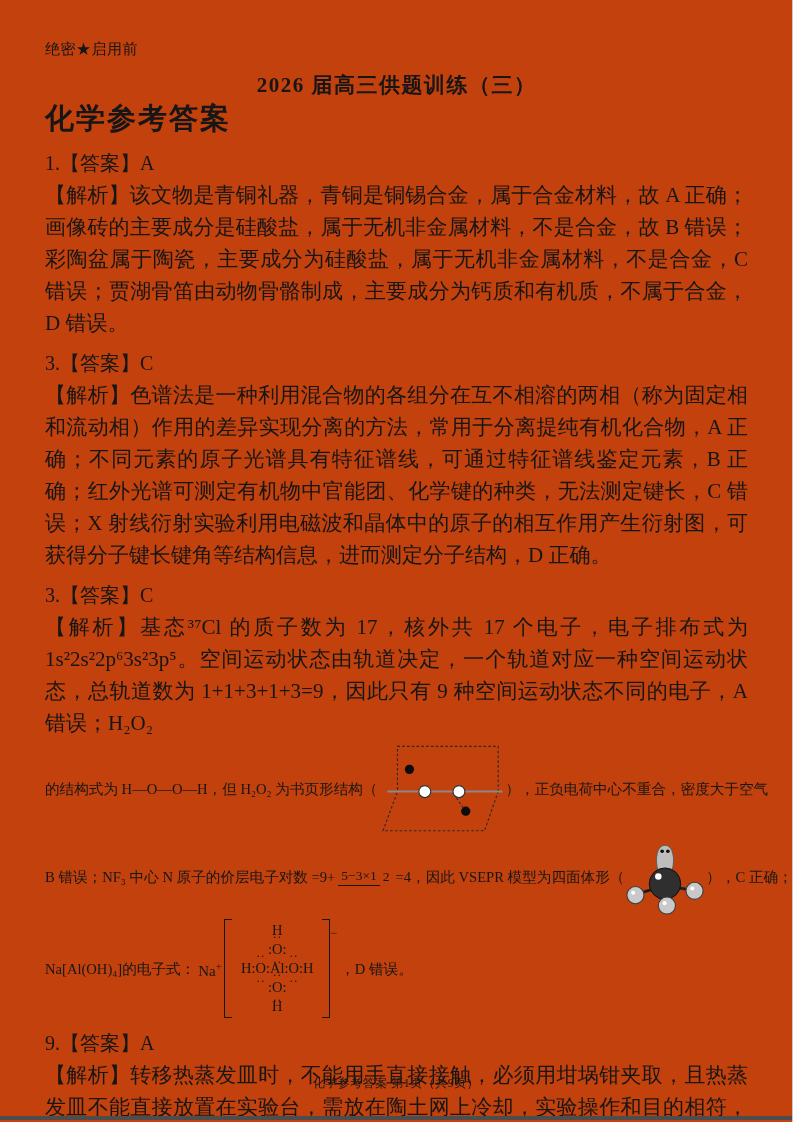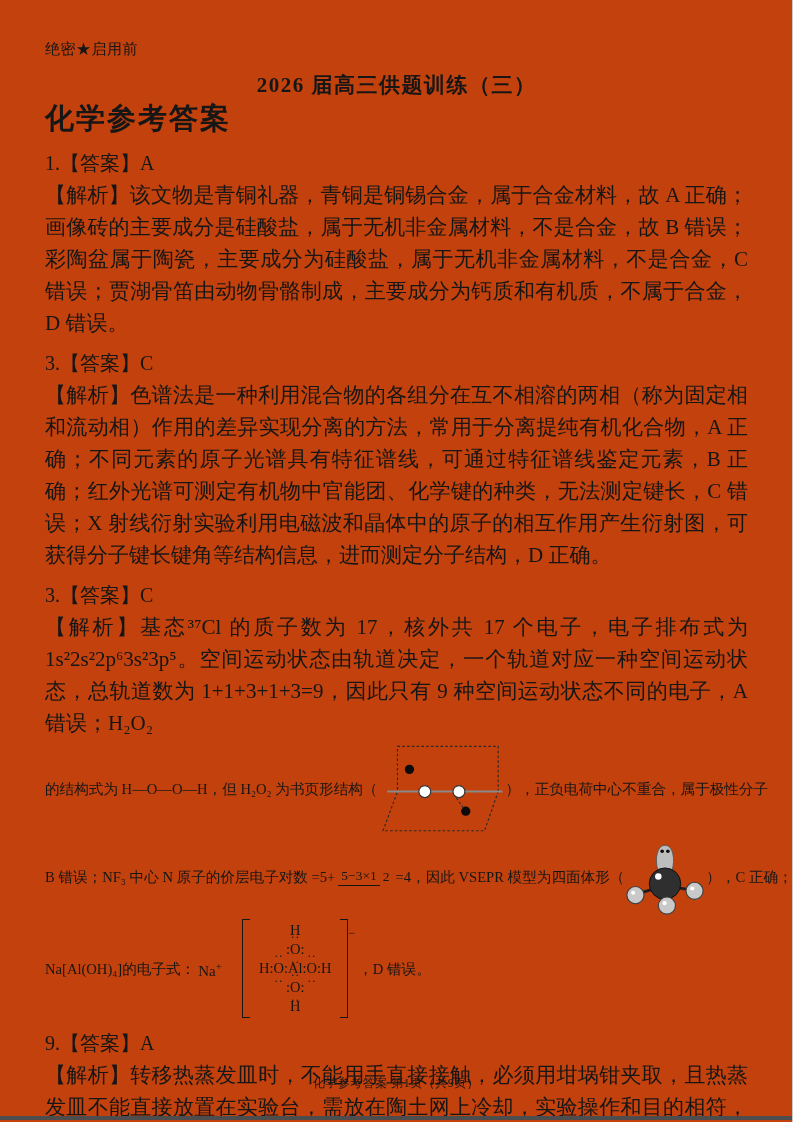--- a/index.html
+++ b/index.html
@@ -39,21 +39,21 @@
   .figrow .t { flex:0 0 auto; }
   
   .frac {
     display:inline-flex; align-items:center;
     margin:0 3px; font-size:13.5px; line-height:1.25; vertical-align:middle;
   }
   .frac .num { border-bottom:1.3px solid #161616; padding:0 3px; }
   .frac .den { padding:0 3px; }
   
   .lewis { display:inline-flex; align-items:center; margin:0 3px; }
-  .lewis .cation { font-size:15px; margin-right:20px; align-self:center; }
+  .lewis .cation { font-size:15px; margin-right:2px; align-self:center; }
   .lewis .cation sup { font-size:11px; }
   .lbrk, .rbrk { align-self:stretch; width:8px; margin:1px 0; }
   .lbrk { border:1.6px solid #161616; border-right:none; margin-right:2px; }
   .rbrk { border:1.6px solid #161616; border-left:none; margin-left:2px; }
   .lgrid {
     display:flex; flex-direction:column; align-items:center;
     font-size:14.5px; line-height:19px; padding:3px 7px;
   }
   .lrow { display:flex; align-items:baseline; }
   .odots { position:relative; display:inline-block; }
@@ -103,25 +103,25 @@
       <svg width="128" height="94" viewBox="0 0 150 108" aria-hidden="true">
         <polygon points="24,4 142,4 142,57 24,57" fill="none" stroke="#2a2a2a" stroke-width="1.3" stroke-dasharray="3,2.6"></polygon>
         <polygon points="24,57 142,57 126,103 7,103" fill="none" stroke="#2a2a2a" stroke-width="1.3" stroke-dasharray="3,2.6"></polygon>
         <line x1="12" y1="57" x2="147" y2="57" stroke="#8a8a8a" stroke-width="2.4"></line>
         <line x1="90" y1="60" x2="101" y2="76" stroke="#333333" stroke-width="1.4" stroke-dasharray="3,2.4"></line>
         <circle cx="56" cy="57" r="7" fill="#ffffff" stroke="#333333" stroke-width="1.4"></circle>
         <circle cx="96" cy="57" r="7" fill="#ffffff" stroke="#333333" stroke-width="1.4"></circle>
         <circle cx="38" cy="31" r="5.4" fill="#0c0c0c"></circle>
         <circle cx="104" cy="80" r="5.4" fill="#0c0c0c"></circle>
       </svg>
-      <span class="t">），正负电荷中心不重合，属于极性分子</span>
+      <span class="t">），正负电荷中心不重合，密度大于空气</span>
     </div>
 
     <div class="figrow">
-      <span class="t">B 错误；NF₃ 中心 N 原子的价层电子对数 =5+</span>
+      <span class="t">B 错误；NF₃ 中心 N 原子的价层电子对数 =9+</span>
       <span class="frac">
         <span class="num">5−3×1</span>
         <span class="den">2</span>
       </span>
       <span class="t">=4，因此 VSEPR 模型为四面体形（</span>
       <svg width="82" height="76" viewBox="0 0 86 78" aria-hidden="true">
         <path d="M 43,46 C 34,36 32,20 36,11 C 39,4 47,4 50,11 C 54,20 52,36 43,46 Z" fill="#bdbdbd" stroke="#5a5a5a" stroke-width="1"></path>
         <circle cx="40" cy="12" r="1.9" fill="#0c0c0c"></circle>
         <circle cx="46" cy="12" r="1.9" fill="#0c0c0c"></circle>
         <line x1="43" y1="48" x2="13" y2="57" stroke="#1d1d1d" stroke-width="3"></line>

